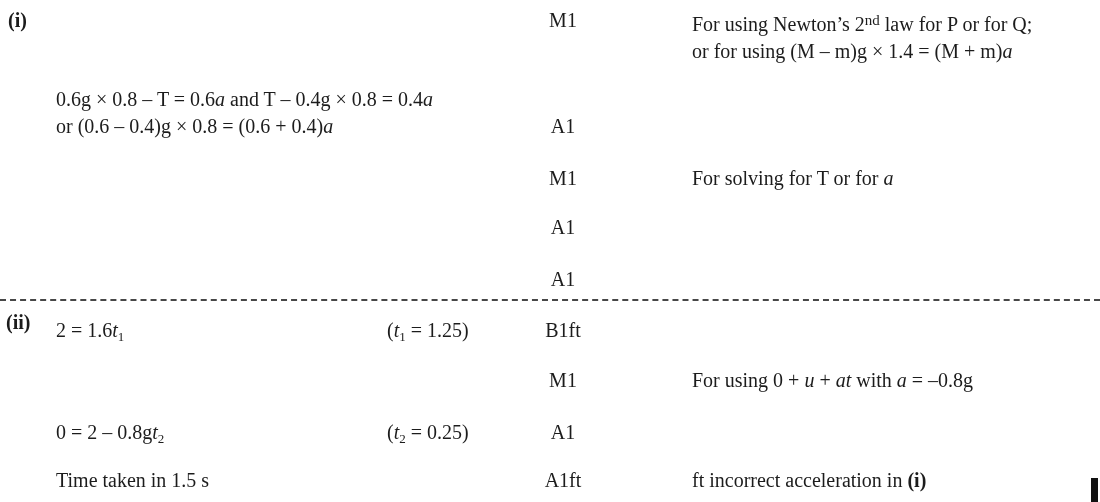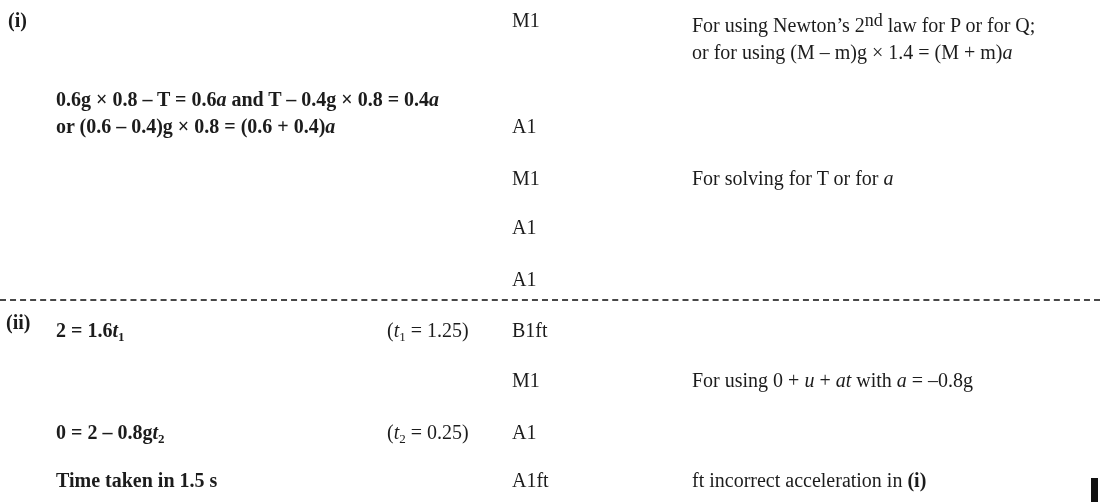--- a/index.html
+++ b/index.html
@@ -8,29 +8,29 @@
     width: 1100px;
     height: 502px;
     background: #ffffff;
     font-family: "Liberation Serif", "DejaVu Serif", serif;
     font-size: 20px;
     color: #1c1c1c;
     overflow: hidden;
   }
   .abs { position: absolute; white-space: nowrap; line-height: 26px; }
   .block { line-height: 27px; }
-  .markcol { left: 512px; width: 54px; }
+  .markcol { left: 536px; width: 54px; text-align: center; }
   .bracketcol { left: 630px; }
   .notecol { left: 351px; margin-left: 36px; }
   .commentcol { left: 692px; }
-  .workcol { left: 56px; font-weight: bold; }
+  .workcol { left: 56px; }
   .sectioncol { left: 8px; font-weight: bold; }
   .s-i { font-style: italic; }
   .s-b { font-weight: bold; }
-  .s-sup { font-size: 18px; vertical-align: 6px; letter-spacing: 0; }
+  .s-sup { font-size: 15px; vertical-align: 6px; letter-spacing: 0; }
   .s-sub { font-size: 13px; vertical-align: -4px; }
   .divider {
     position: absolute;
     left: 0; top: 299px; width: 1100px; height: 0;
     border-top: 2px dashed #474747;
   }
   .artifact-bar {
     position: absolute;
     left: 1091px; top: 478px; width: 7px; height: 24px;
     background: #111;

